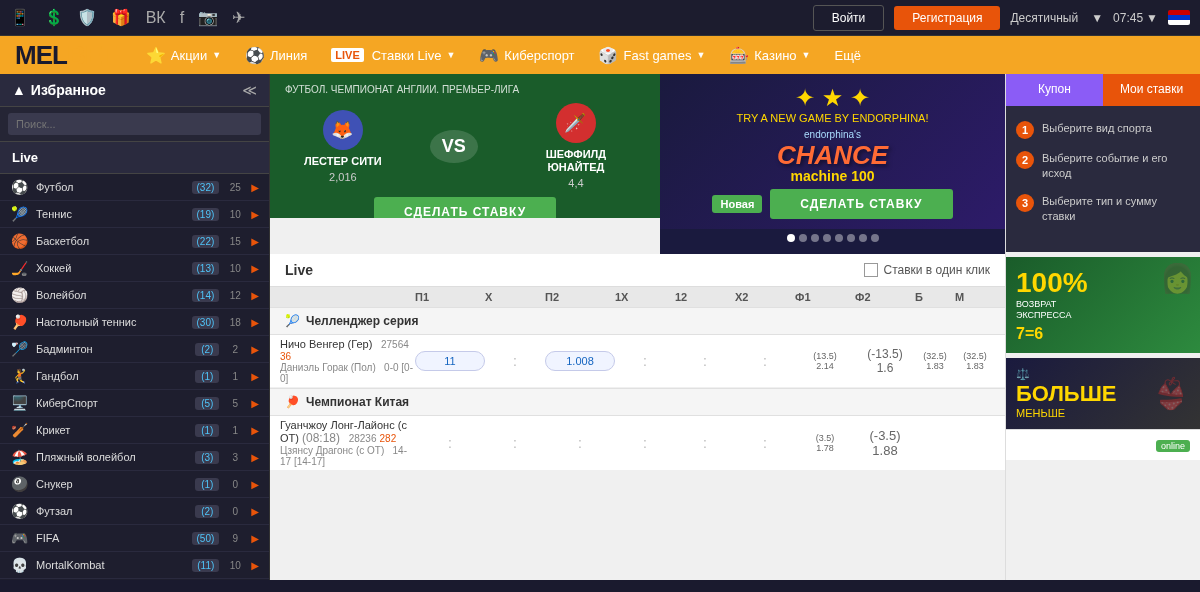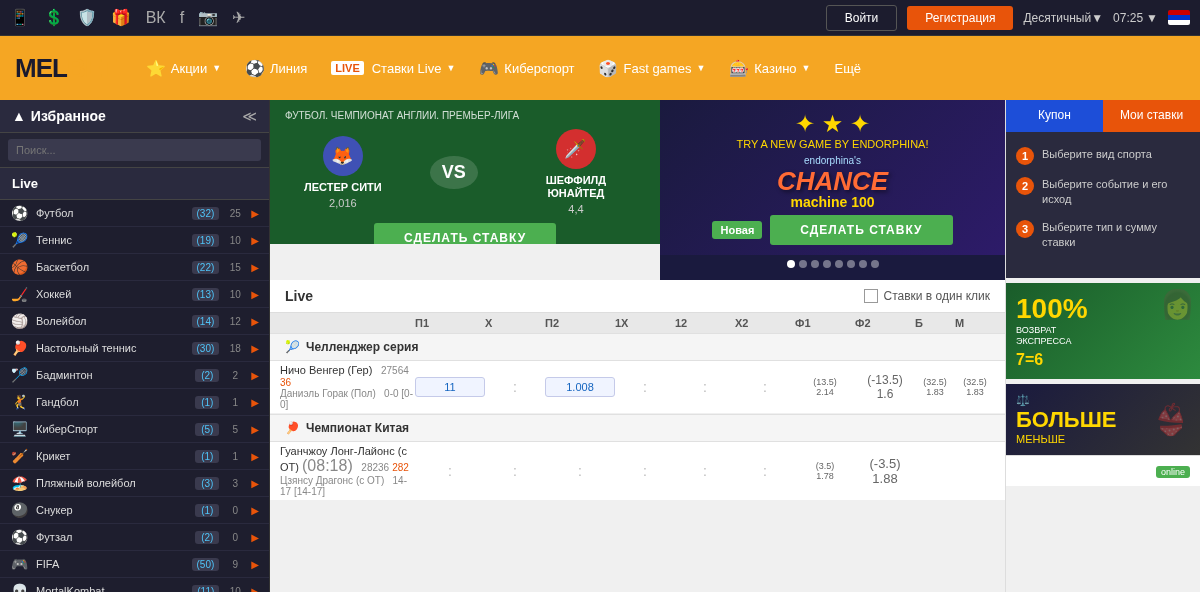--- a/index.html
+++ b/index.html
@@ -5,26 +5,26 @@
     * { margin: 0; padding: 0; box-sizing: border-box; }
     body { font-family: Arial, sans-serif; background: #1a1a2e; color: #fff; font-size: 12px; overflow: hidden; width: 1200px; height: 592px; }
 
     
     .top-bar { background: #1c1c2e; height: 36px; display: flex; align-items: center; justify-content: space-between; padding: 0 10px; border-bottom: 1px solid #333; }
     .top-bar-icons { display: flex; gap: 14px; align-items: center; }
     .top-bar-icon { color: #aaa; font-size: 16px; cursor: pointer; }
     .top-bar-right { display: flex; align-items: center; gap: 10px; padding-left: 44px; }
     .btn-login { background: transparent; border: 1px solid #555; color: #fff; padding: 5px 18px; border-radius: 3px; cursor: pointer; font-size: 12px; }
     .btn-register { background: #e8540a; border: none; color: #fff; padding: 5px 18px; border-radius: 3px; cursor: pointer; font-size: 12px; }
-    .decimal-selector { color: #ccc; font-size: 12px; cursor: pointer; display: flex; align-items: flex-start; gap: 0; }
+    .decimal-selector { color: #ccc; font-size: 12px; cursor: pointer; display: flex; align-items: flex-start; gap: 13px; }
     .time-display { color: #ccc; font-size: 12px; display: flex; align-items: center; gap: 3px; }
     .flag { width: 22px; height: 15px; background: linear-gradient(#cc0000 33%, #0033cc 33%, #0033cc 66%, #fff 66%); border-radius: 2px; }
 
     
-    .logo-bar { background: #f5a623; height: 64px; display: flex; align-items: center; padding: 0 15px; gap: 20px; }
+    .logo-bar { background: #f5a623; height: 38px; display: flex; align-items: center; padding: 0 15px; gap: 20px; }
     .logo { color: #fff; font-size: 26px; font-weight: 900; letter-spacing: -1px; }
     .logo span { color: #1a1a2e; }
     .nav-menu { display: flex; align-items: center; gap: 4px; flex: 1; }
     .nav-item { color: #fff; font-size: 13px; padding: 6px 10px; cursor: pointer; display: flex; align-items: center; gap: 5px; border-radius: 3px; white-space: nowrap; }
     .nav-item .nav-icon { font-size: 16px; }
     .nav-item .arrow { font-size: 9px; }
     .live-badge { background: #fff; color: #e8540a; font-weight: bold; font-size: 11px; padding: 1px 4px; border-radius: 2px; margin-right: 3px; }
 
     
     .main-layout { display: flex; height: calc(592px - 86px); }
@@ -74,29 +74,29 @@
     .live-label { color: #333; font-size: 14px; font-weight: bold; }
     .one-click { display: flex; align-items: center; gap: 6px; color: #555; font-size: 12px; }
     .checkbox { width: 14px; height: 14px; border: 1px solid #999; background: #fff; }
 
     .table-header { background: #e8e8e8; display: grid; grid-template-columns: 1fr 70px 60px 70px 60px 60px 60px 60px 60px 40px 40px; padding: 4px 10px; color: #555; font-size: 11px; font-weight: bold; }
     .section-title { background: #f5f5f5; padding: 6px 15px; color: #333; font-size: 12px; font-weight: bold; display: flex; align-items: center; gap: 6px; border-top: 1px solid #e0e0e0; border-bottom: 1px solid #e0e0e0; }
     .match-row { background: #fff; display: grid; grid-template-columns: 1fr 70px 60px 70px 60px 60px 60px 60px 60px 40px 40px; padding: 3px 10px; border-bottom: 1px solid #f0f0f0; align-items: center; }
     .match-name { font-size: 11px; color: #333; }
     .match-score { font-size: 10px; color: #888; }
     .match-id { color: #888; font-size: 10px; }
-    .odd-btn { background: #f0f4ff; color: #1565c0; border: 1px solid #c5cae9; padding: 3px 6px; border-radius: 3px; text-align: center; font-size: 11px; cursor: pointer; min-width: 38px; }
+    .odd-btn { background: #f0f4ff; color: #1565c0; border: 1px solid #c5cae9; padding: 3px 6px; border-radius: 10px; text-align: center; font-size: 11px; cursor: pointer; min-width: 38px; }
     .odd-dash { color: #bbb; text-align: center; font-size: 14px; }
 
     
     .right-panel { width: 195px; background: #f0f0f0; border-left: 1px solid #ddd; flex-shrink: 0; overflow-y: auto; }
     .coupon-tabs { display: flex; }
     .coupon-tab { flex: 1; padding: 8px 5px; text-align: center; font-size: 12px; cursor: pointer; border-bottom: 2px solid transparent; }
     .coupon-tab.active { background: #e8540a; color: #fff; }
-    .coupon-tab.inactive { background: #1d4ed8; color: #fff; }
+    .coupon-tab.inactive { background: #8b5cf6; color: #fff; }
     .coupon-content { background: #2a2a3e; padding: 15px 10px; }
     .coupon-step { display: flex; align-items: flex-start; gap: 8px; margin-bottom: 12px; }
     .step-num { background: #e8540a; color: #fff; width: 18px; height: 18px; border-radius: 50%; display: flex; align-items: center; justify-content: center; font-size: 11px; font-weight: bold; flex-shrink: 0; }
     .step-text { color: #ccc; font-size: 11px; line-height: 1.4; }
     .promo-banner { margin-top: 5px; background: linear-gradient(135deg, #1a5c2a, #2d8a3e); padding: 10px; color: #fff; font-size: 11px; position: relative; overflow: hidden; }
     .promo-pct { font-size: 28px; font-weight: 900; color: #ffd700; }
     .promo-banner2 { background: linear-gradient(135deg, #1a1a3e, #333); padding: 10px; color: #fff; font-size: 11px; margin-top: 5px; }
     .promo-big { font-size: 22px; font-weight: 900; color: #ffd700; }
     .ask-question { background: #fff; padding: 8px 10px; display: flex; align-items: flex-end; justify-content: space-between; font-size: 12px; border-top: 1px solid #ddd; }
     .online-badge { background: #4caf50; color: #fff; font-size: 9px; padding: 1px 5px; border-radius: 3px; }
@@ -121,21 +121,21 @@
     <span class="top-bar-icon">✈</span>
   </div>
   <div class="top-bar-right">
     <button class="btn-login">Войти</button>
     <button class="btn-register">Регистрация</button>
     <div class="decimal-selector">
       <span>Десятичный</span>
       <span>▼</span>
     </div>
     <div class="time-display">
-      <span>07:25</span>
+      <span>07:45</span>
       <span>▼</span>
     </div>
     <div class="flag"></div>
   </div>
 </div>
 
 <div class="logo-bar">
   <div class="logo">
     <span>MEL</span><span style="color:#f5a623;">BET</span>
   </div>
@@ -410,21 +410,21 @@
     </div>
 
     <div class="section-title">
       <span>🏓</span>
       <span>Чемпионат Китая</span>
     </div>
     <div class="match-row">
       <div>
         <div class="match-name">
           <span>Гуанчжоу Лонг-Лайонс (с ОТ)</span>
-          <span style="color:#888;font-size:16px;"> (08:18)</span>
+          <span style="color:#888;font-size:12px;"> (08:18)</span>
           <span class="match-id"> &nbsp; 28236</span>
           <span style="color:#e8540a;font-size:10px;"> 282</span>
         </div>
         <div class="match-name match-score">Цзянсу Драгонс (с ОТ) &nbsp; 14-17 [14-17]</div>
       </div>
       <div class="odd-dash">:</div>
       <div class="odd-dash">:</div>
       <div class="odd-dash">:</div>
       <div class="odd-dash">:</div>
       <div class="odd-dash">:</div>

